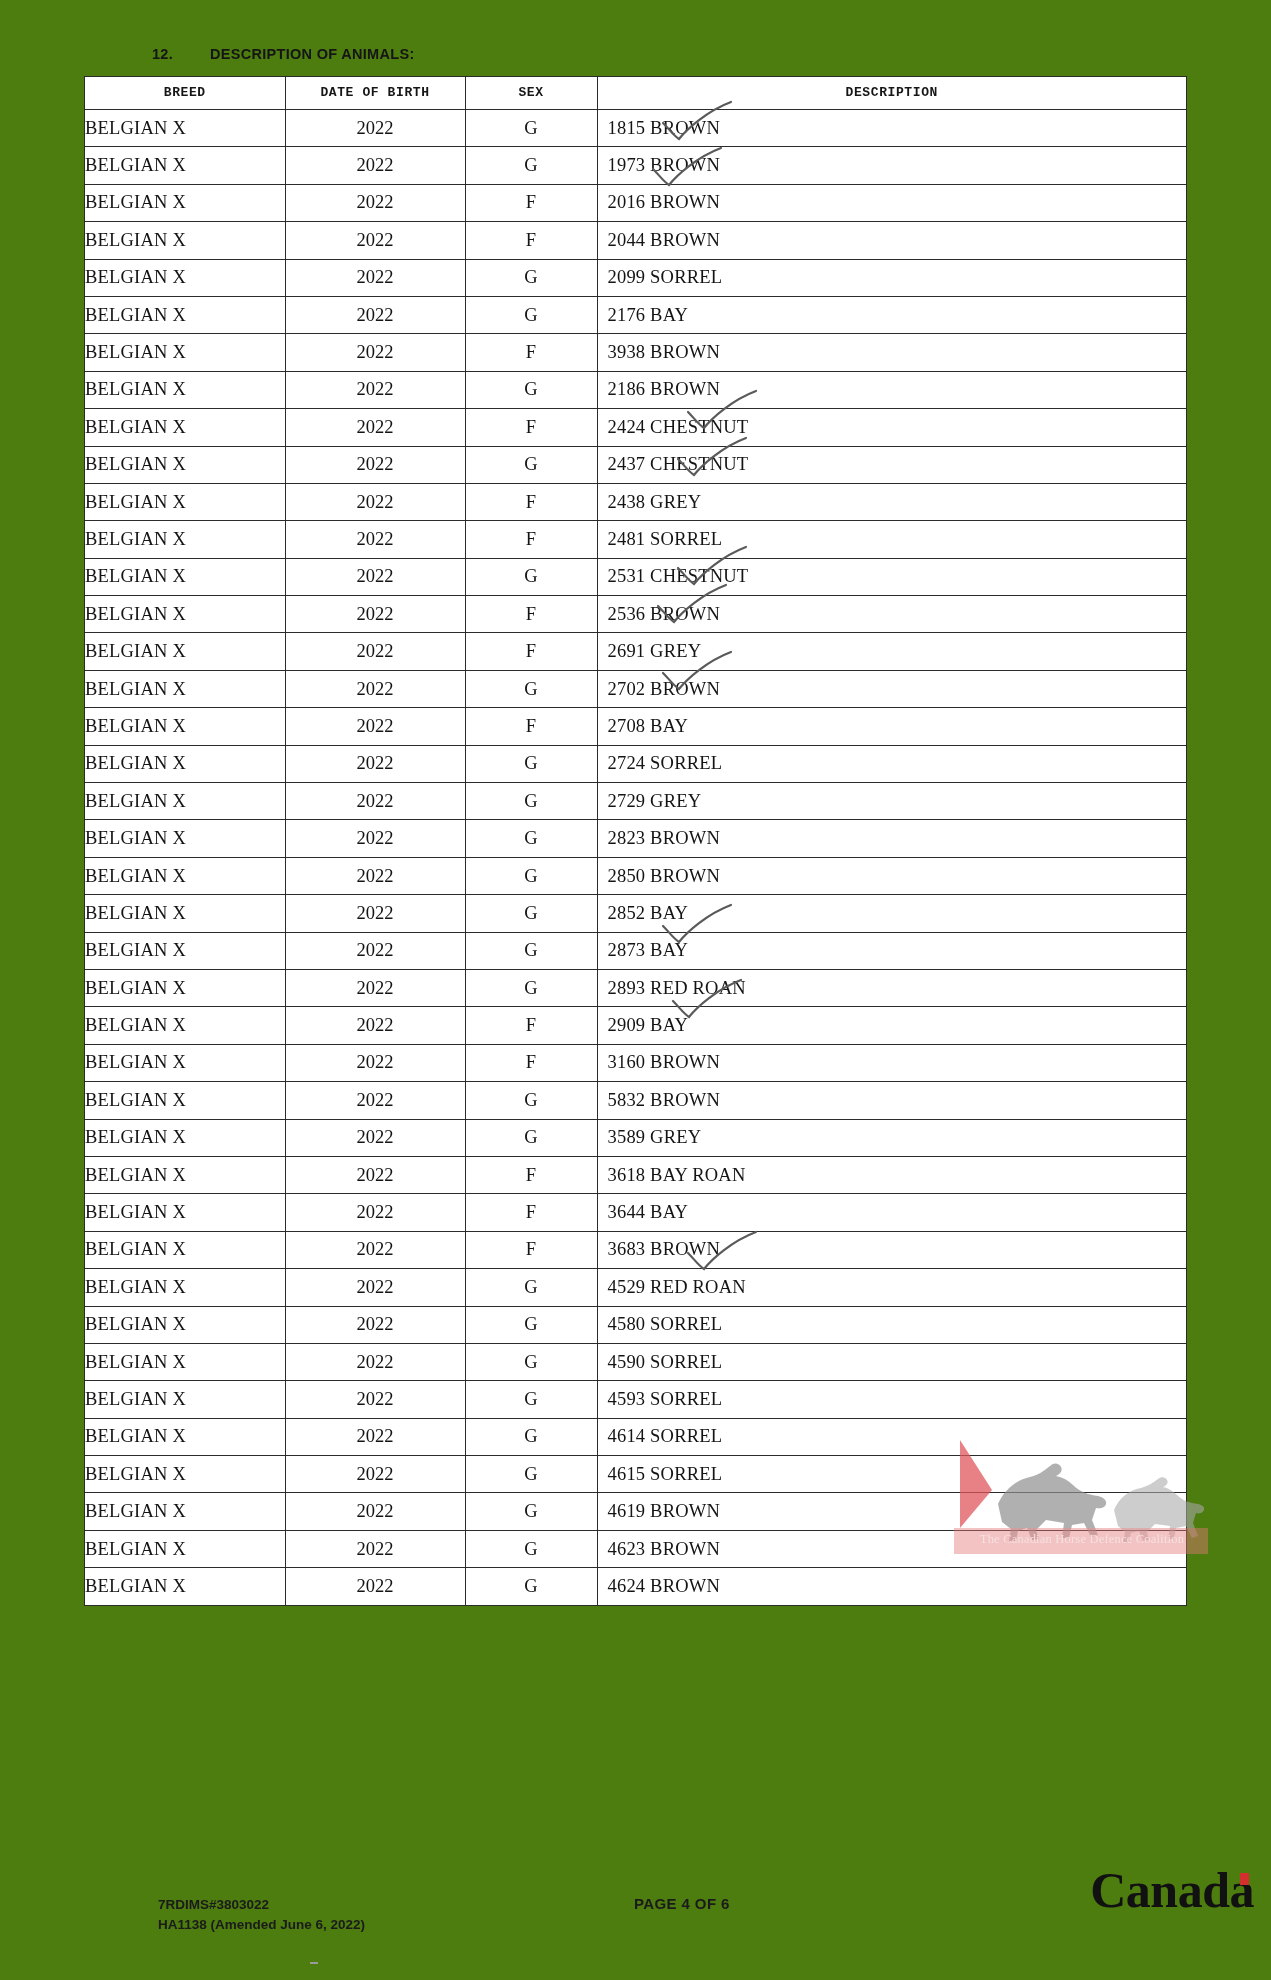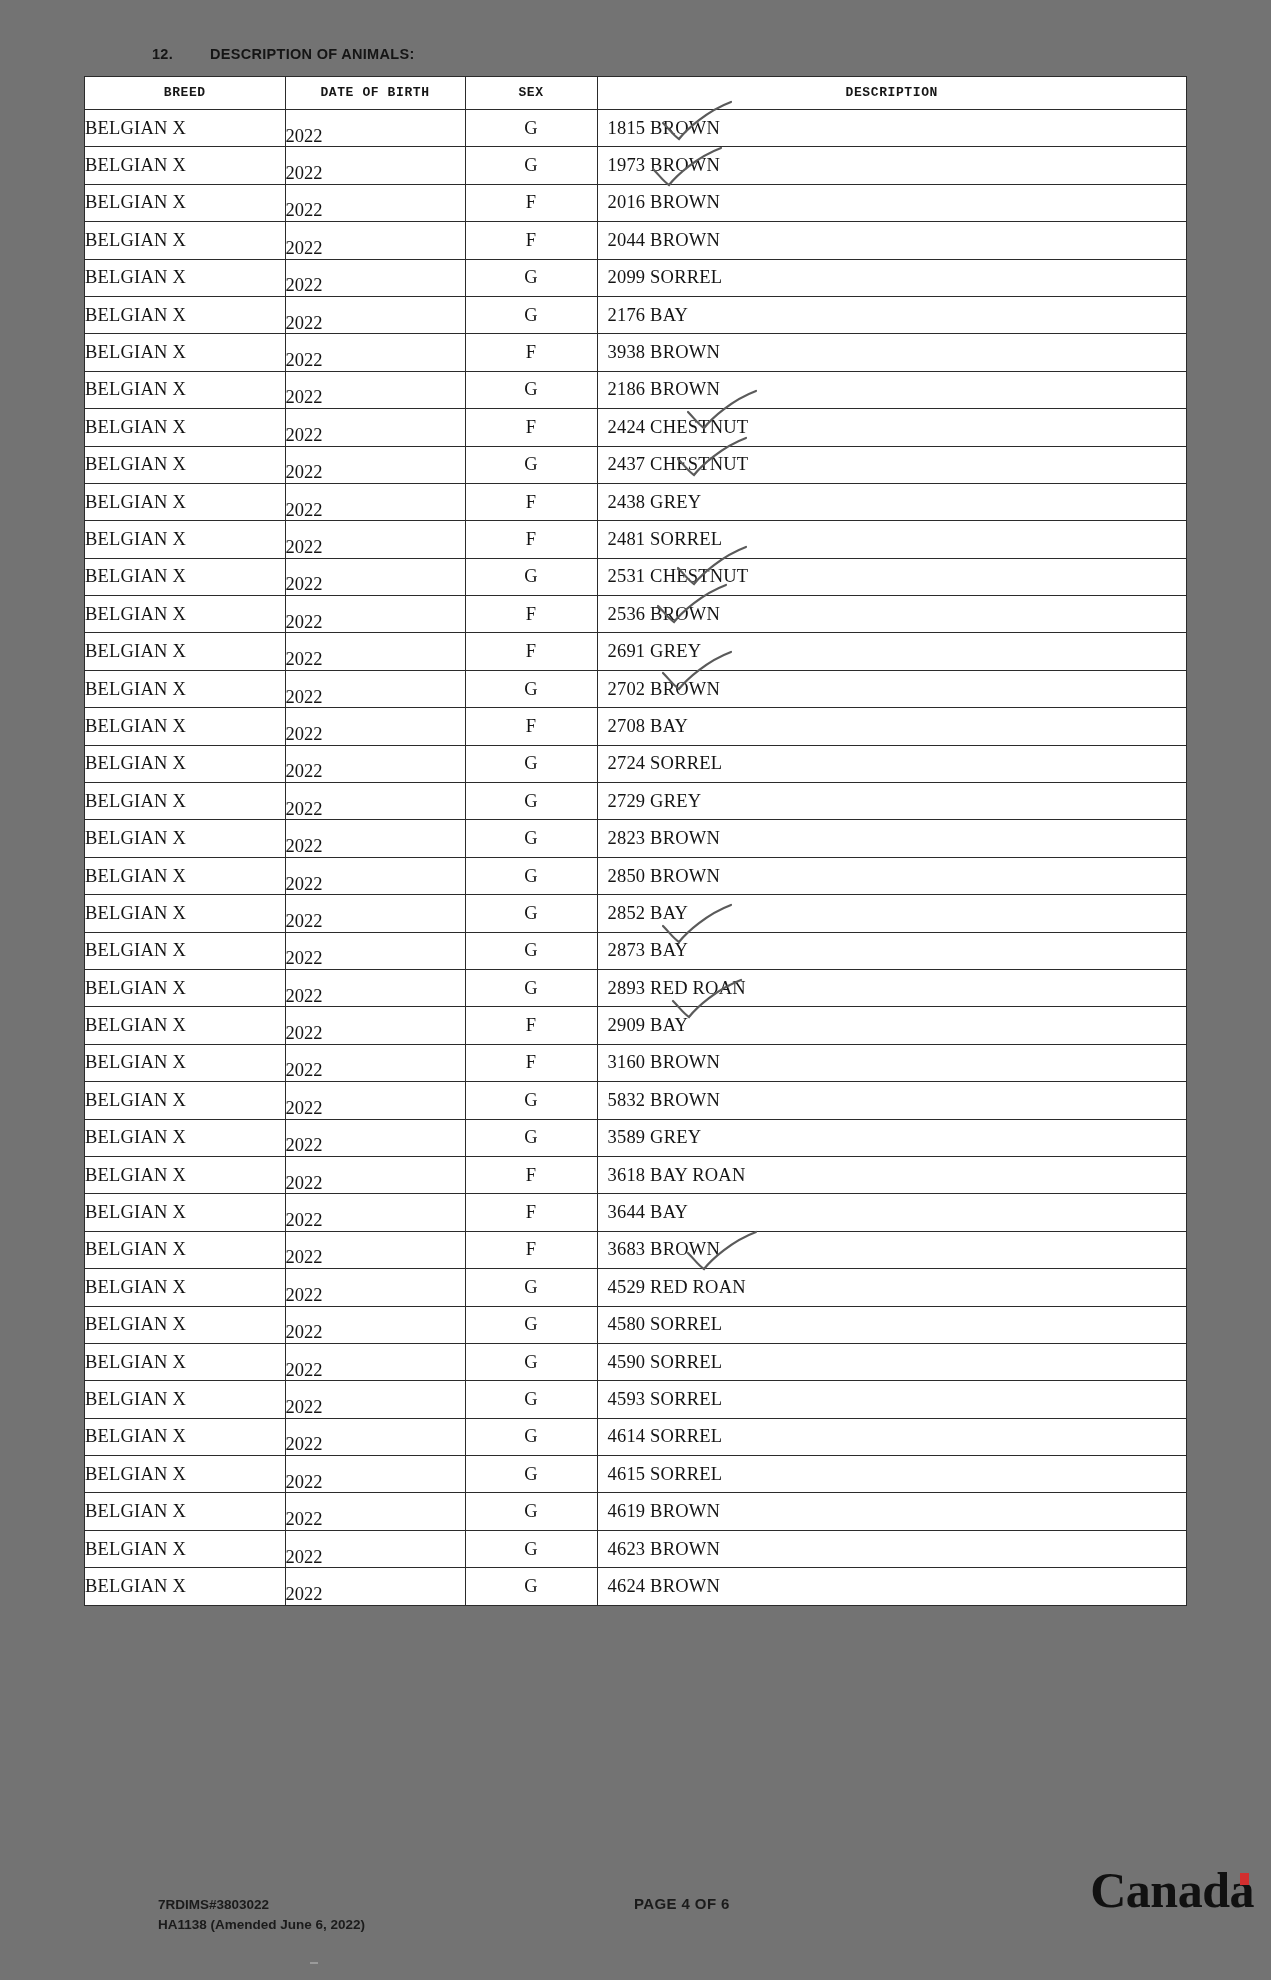--- a/index.html
+++ b/index.html
@@ -11,21 +11,21 @@
     width: 1271px;
     height: 1980px;
     position: relative;
     font-family: "Liberation Serif", serif;
     color: #1a1a1a;
     overflow: hidden;
   }
   .page {
     position: absolute;
     inset: 0;
-    background: #737373;
+    background: #4d7c0f;
   }
 
   
   .section-head {
     position: absolute;
     top: 46px;
     left: 152px;
     font-family: "Liberation Sans", sans-serif;
     font-weight: bold;
     font-size: 14.5px;
@@ -84,24 +84,24 @@
     background: transparent;
   }
   table.animals td:last-child { border-right: none; padding-left: 10px; }
   table.animals tr:last-child td { border-bottom: none; }
 
   .cell-breed {
     padding-left: 8px;
     letter-spacing: 0.2px;
   }
   .cell-dob {
-    text-align: left;
+    text-align: center;
     font-size: 18px;
     position: relative;
-    top: 8px;
+    top: 0;
   }
   .cell-sex {
     text-align: center;
     font-size: 18.5px;
   }
   .cell-desc {
     padding-left: 12px;
     letter-spacing: 0.2px;
   }
 
@@ -510,20 +510,29 @@
           <path d="M4 24 C10 30 15 37 20 40 C28 30 48 12 72 3" fill="none" stroke="#5a5a5a" stroke-width="2.2" stroke-linecap="round"></path>
         </svg>
       </div>
       <div class="check" style="left: 684px; top: 1229.4px;">
         <svg width="90" height="44" viewBox="0 0 90 44">
           <path d="M4 24 C10 30 15 37 20 40 C28 30 48 12 72 3" fill="none" stroke="#5a5a5a" stroke-width="2.2" stroke-linecap="round"></path>
         </svg>
       </div>
     </div>
 
+  <div class="watermark">
+    <svg width="262" height="135" viewBox="0 0 262 135">
+      <path d="M14 8 L14 96 L46 58 L14 8 Z" fill="#e0555a" opacity="0.9"></path>
+      <path d="M52 72 c6-14 18-24 32-27 c8-2 14-6 20-11 c4-4 9-3 11 1 c2 4 -1 7 -5 9 c6 1 12 4 17 9 c7 7 16 10 25 11 c5 1 9 4 8 8 c-1 4 -6 5 -10 4 l-4 12 l6 15 l-7 2 l-7-14 l-12 2 l-3 13 l-7 0 l2-15 l-18-3 l-10 10 l3 9 l-7 1 l-5-12 l-9 3 l-2 10 l-7 0 l2-12 l-9-7 z" fill="#8e8e8e" opacity="0.85"></path>
+      <path d="M168 78 c5-12 15-20 27-22 c7-2 12-5 17-9 c3-3 8-2 9 1 c2 3 -1 6 -4 7 c5 1 10 4 14 8 c6 6 13 8 21 9 c4 1 7 3 6 6 c-1 3 -5 4 -8 3 l-3 10 l5 13 l-6 2 l-6-12 l-10 2 l-2 11 l-6 0 l2-13 l-15-2 l-8 8 l2 8 l-6 1 l-4-10 l-8 2 l-2 9 l-6 0 l2-10 l-7-6 z" fill="#a8a8a8" opacity="0.7"></path>
+    </svg>
+    <div class="wm-band"></div>
+    <div class="wm-text">The Canadian Horse Defence Coalition</div>
+  </div>
 
   <div class="footer-left">
     <div>7RDIMS#3803022</div>
     <div>HA1138 (Amended June 6, 2022)</div>
   </div>
 
   <div class="footer-center">PAGE 4 OF 6</div>
 
   <div class="wordmark"><span>Canada</span><span class="flagdot"></span></div>
 

